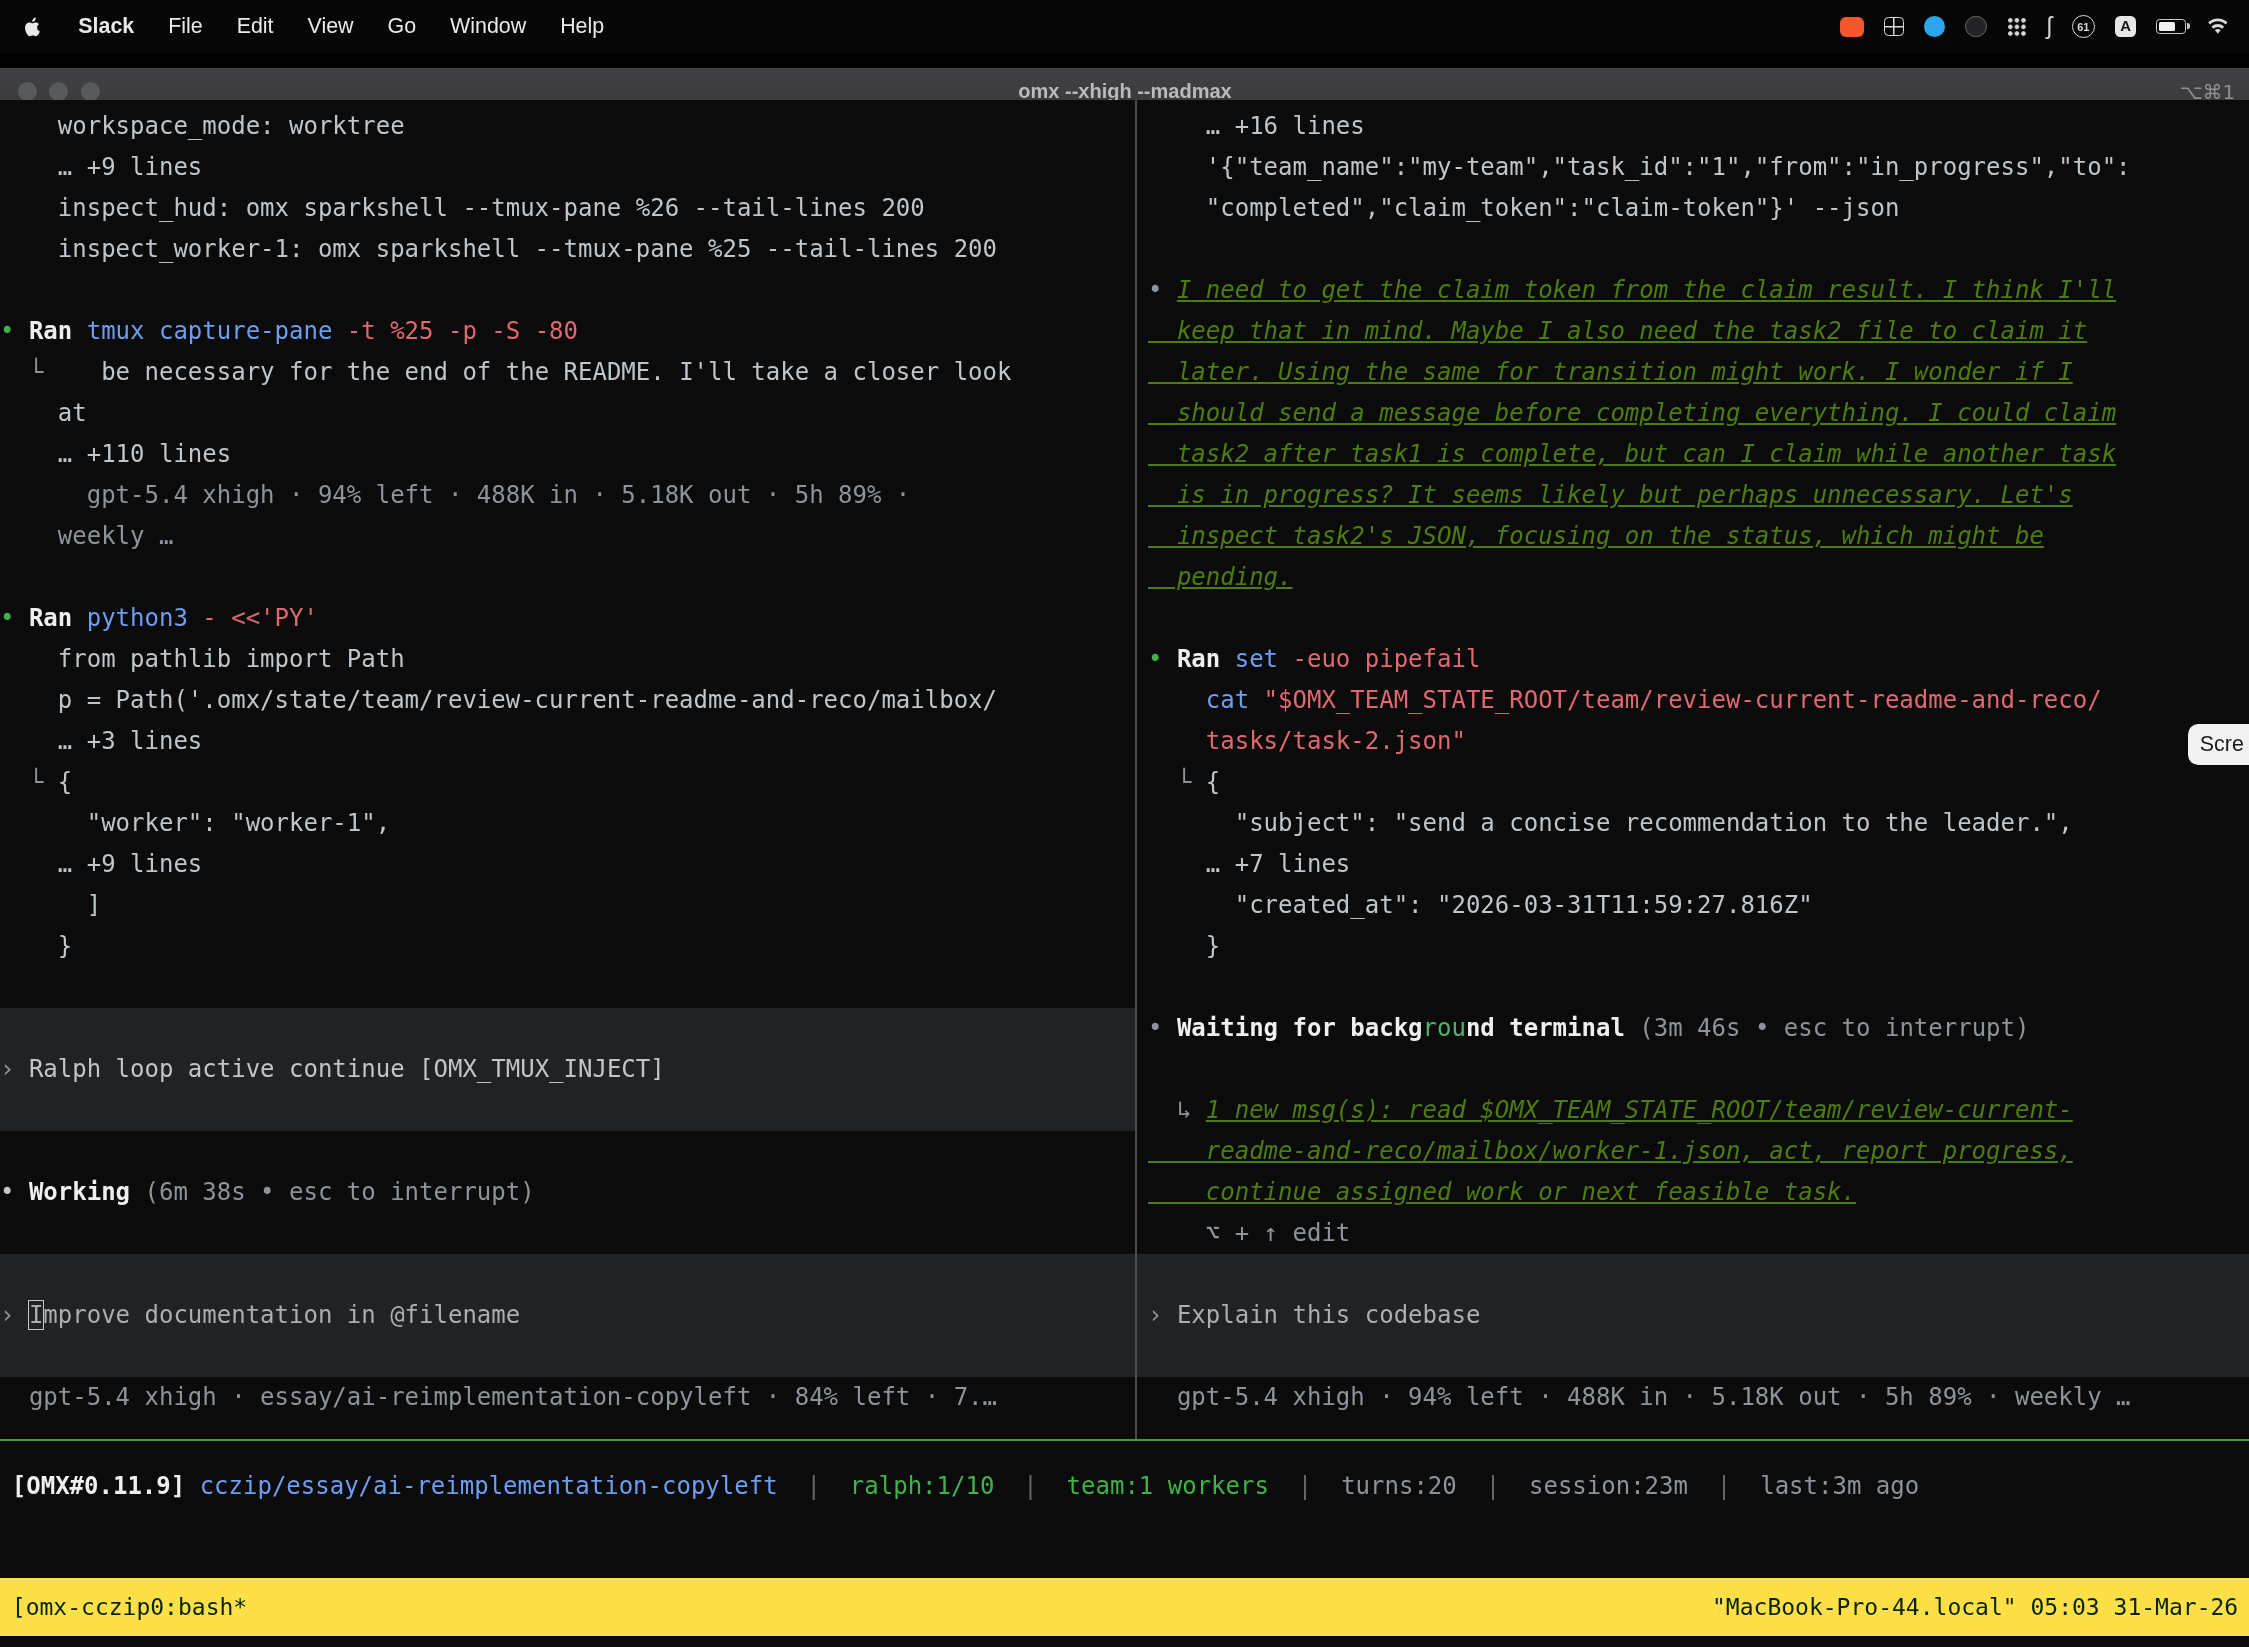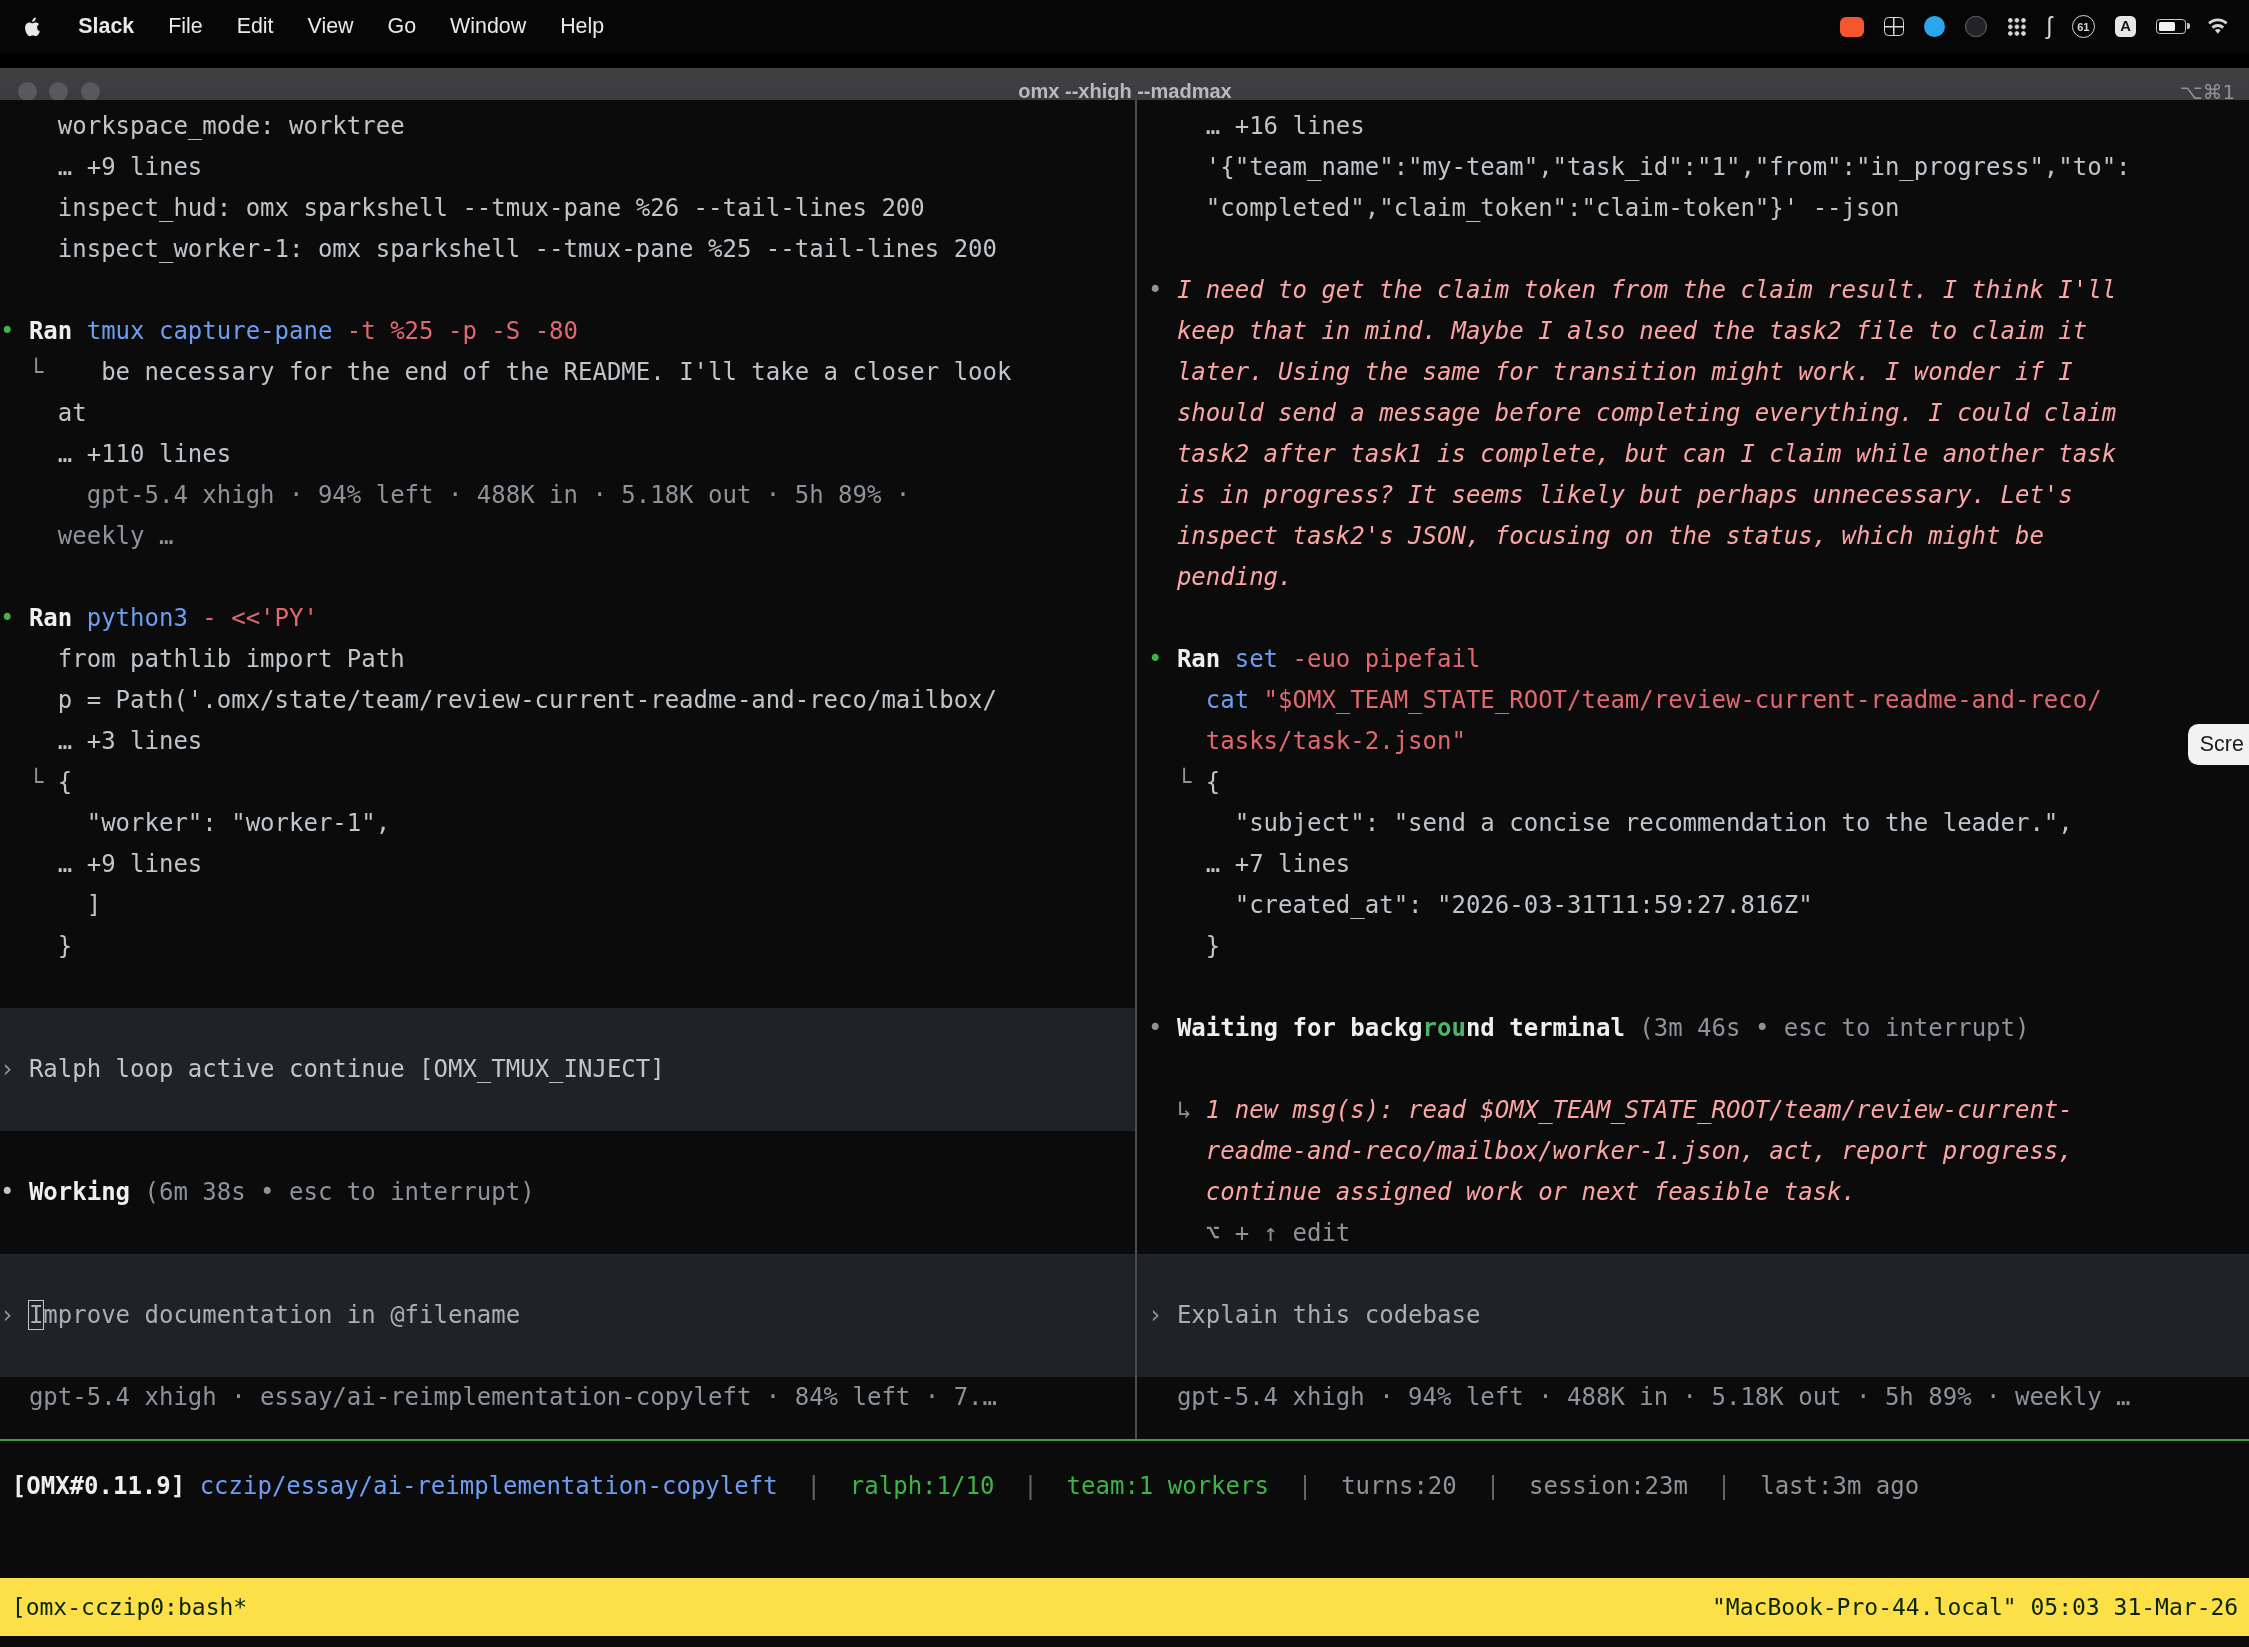--- a/index.html
+++ b/index.html
@@ -47,22 +47,22 @@
   .tmux-bar{position:absolute;left:0;right:0;bottom:12px;height:58px;background:#fde047;color:#07230c;display:flex;align-items:center;justify-content:space-between;padding:0 11.8px;box-sizing:border-box;font-size:23px;}
   .share-overlay{position:absolute;top:624px;right:0;width:62px;height:41px;background:#f2f2f2;border-radius:10.3px 0 0 10.3px;color:#1a1a1a;font-family:"Liberation Sans",sans-serif;font-size:21.4px;display:flex;align-items:center;padding-left:11.8px;box-sizing:border-box;overflow:hidden;margin-left:24px;}
 
   
   .s-fg{color:#bfc5c9;}
   .s-dim{color:#8d9398;}
   .s-grn{color:#3fb347;}
   .s-blu{color:#6e9ef2;}
   .s-red{color:#e0696f;}
   .s-b{color:#edeff1;font-weight:700;}
-  .s-bg{color:#4fb368;font-weight:700;}
-  .s-it{color:#fca5a5;font-style:italic;}
+  .s-bg{color:#4fb368;font-weight:400;}
+  .s-it{color:#4d7c0f;font-style:italic;text-decoration:underline;}
   .s-ph{color:#a8aeb3;}
   .s-sep{color:#61666a;}
   .s-cur{color:#a8aeb3;outline:1.5px solid #c0c5c9;outline-offset:0.7px;}
 </style>
 </head>
 <body>
 
 <div class="screen">
 
   <div class="menubar">

